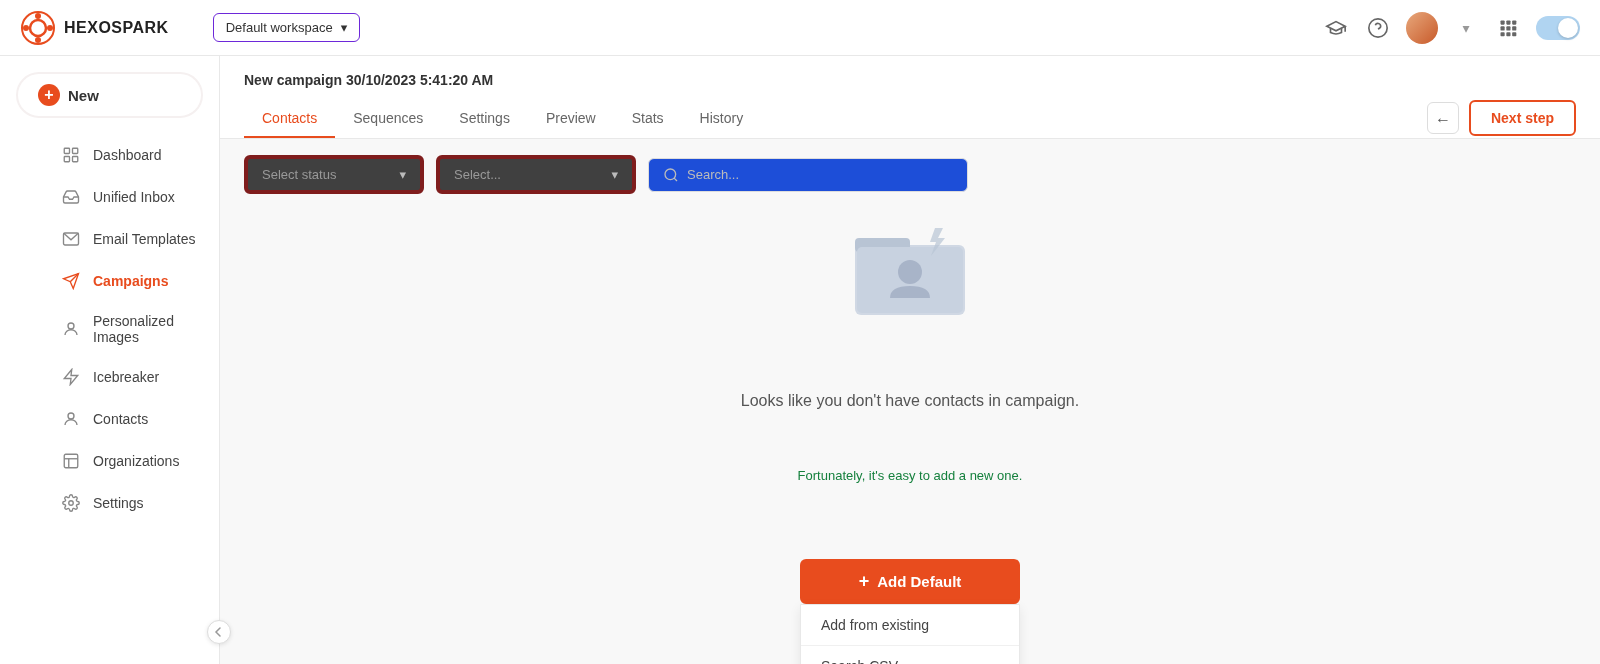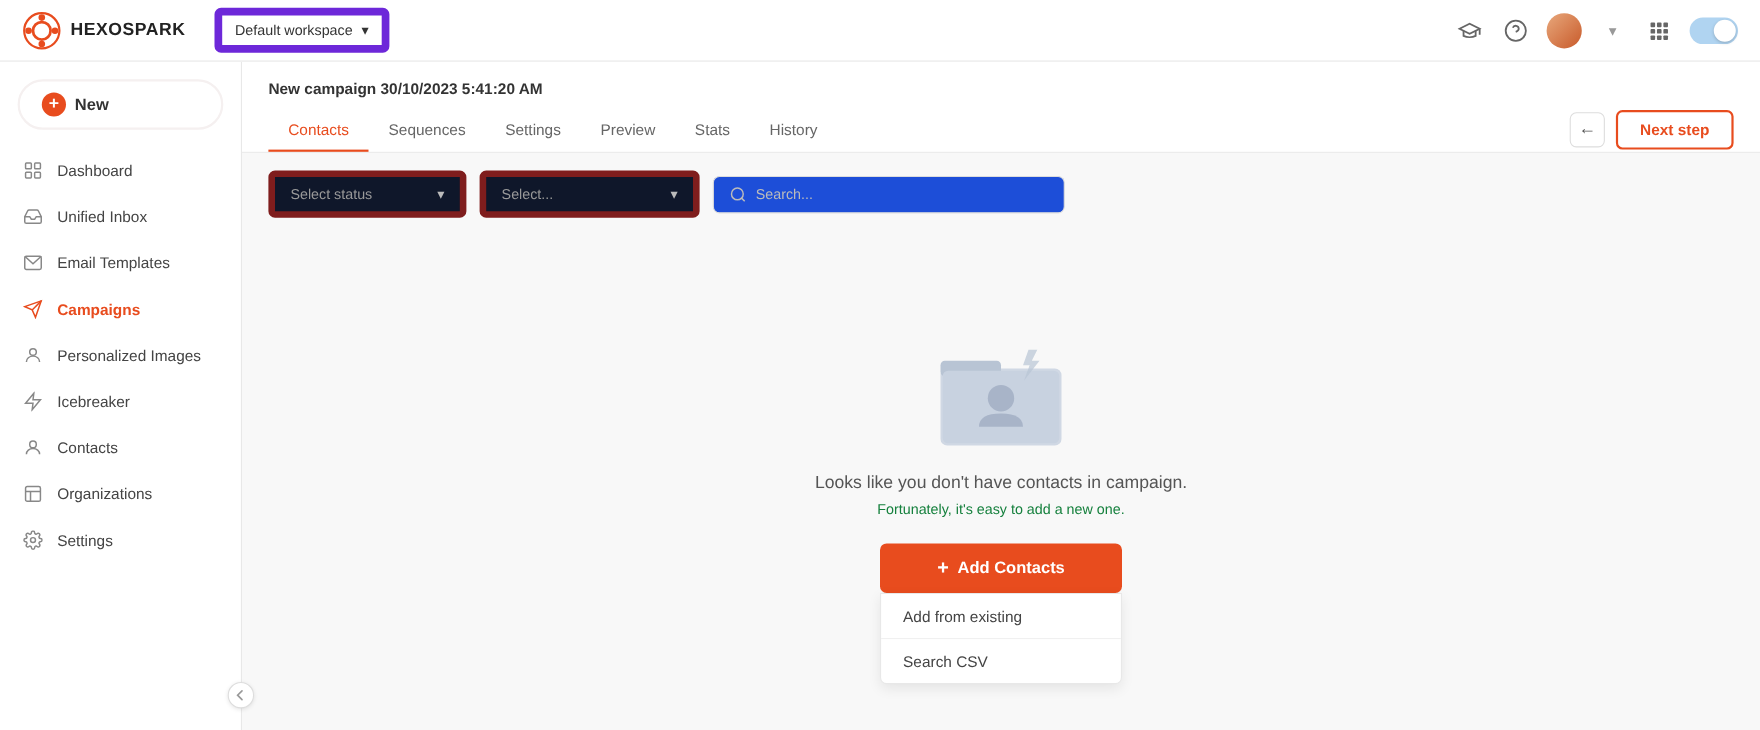--- a/index.html
+++ b/index.html
@@ -10,29 +10,29 @@
       height: 56px;
       background: #fff;
       border-bottom: 1px solid #e8e8e8;
       display: flex;
       align-items: center;
       padding: 0 20px;
       justify-content: space-between;
       flex-shrink: 0;
       z-index: 100;
     }
-    .top-nav-left { display: flex; align-items: center; gap: 26px; }
+    .top-nav-left { display: flex; align-items: center; gap: 0; }
     .logo { display: flex; align-items: center; gap: 8px; }
     .logo-icon { width: 36px; height: 36px; }
     .logo-text { font-weight: 700; font-size: 16px; color: #222; letter-spacing: 0.5px; }
     .workspace-selector {
       display: flex; align-items: flex-start; gap: 8px;
-      border: 7px solid #6d28d9; border-radius: 6px;
+      border: 1px solid #6d28d9; border-radius: 6px;
       padding: 6px 12px; background: #fff; cursor: pointer;
-      font-size: 13px; color: #333;
+      font-size: 13px; color: #333; margin-left: 44px;
     }
     .top-nav-right { display: flex; align-items: center; gap: 14px; }
     .nav-icon { width: 28px; height: 28px; display: flex; align-items: center; justify-content: center; cursor: pointer; color: #666; font-size: 18px; }
     .avatar { width: 32px; height: 32px; border-radius: 50%; background: linear-gradient(135deg, #e8a87c, #c85a2a); cursor: pointer; }
     .toggle-switch {
       width: 44px; height: 24px; background: #ccc; border-radius: 12px; cursor: pointer;
       position: relative; transition: background 0.2s;
     }
     .toggle-switch.on { background: #b0d4f1; }
     .toggle-switch::after {
@@ -65,21 +65,21 @@
     }
     .new-btn .plus-circle {
       width: 22px; height: 22px; border-radius: 50%;
       background: #e84c1e; display: flex; align-items: center; justify-content: center;
       color: #fff; font-size: 16px; font-weight: 700; flex-shrink: 0;
     }
     .sidebar-nav { padding: 8px 0; flex: 1; }
     .sidebar-item {
       display: flex; align-items: center; gap: 12px;
       padding: 11px 20px; cursor: pointer;
-      font-size: 14px; color: #444; transition: background 0.15s;
+      font-size: 14px; color: #444; transition: background 0.15s; margin-left: 41px;
     }
     .sidebar-item.active { color: #e84c1e; font-weight: 600; }
     .sidebar-item .s-icon { width: 20px; height: 20px; display: flex; align-items: center; justify-content: center; flex-shrink: 0; }
     .sidebar-item .s-icon svg { width: 18px; height: 18px; }
     .sidebar-collapse-btn {
       position: absolute; bottom: 20px; right: -12px;
       width: 24px; height: 24px; border-radius: 50%;
       background: #fff; border: 1px solid #ddd;
       display: flex; align-items: center; justify-content: center;
       cursor: pointer; z-index: 10; box-shadow: 0 1px 4px rgba(0,0,0,0.1);
@@ -115,38 +115,38 @@
       cursor: pointer; transition: background 0.15s;
     }
 
     
     .filters-row {
       display: flex; align-items: center; gap: 12px;
       padding: 16px 24px; background: #f8f8f8;
     }
     .filter-select {
       display: flex; gap: 8px;
-      background: #0f172a; border: 6px solid #7f1d1d; border-radius: 6px;
+      background: #404040; border: 4px solid #7f1d1d; border-radius: 6px;
       padding: 8px 14px; font-size: 13px; color: #999;
       cursor: pointer; min-width: 180px;
     }
     .filter-select2 { min-width: 200px; gap: 28px; }
     .filter-select .chevron { margin-left: auto; color: #bbb; }
     .search-box {
       display: flex; align-items: center; gap: 8px;
       background: #1d4ed8; border: 1px solid #ddd; border-radius: 6px;
       padding: 8px 14px; font-size: 13px; color: #bbb;
       flex: 1; max-width: 320px;
     }
 
     
     .empty-state {
       flex: 1; display: flex; flex-direction: column;
-      align-items: center; justify-content: center;
-      padding-bottom: 40px; position: relative;
+      align-items: center; justify-content: space-between;
+      padding-bottom: 60px; position: relative;
     }
     .folder-illustration { margin-bottom: 16px; }
     .empty-title {
       font-size: 16px; font-weight: 400; color: #555;
       margin-bottom: 6px; text-align: center;
     }
     .empty-sub {
       font-size: 13px; color: #15803d; margin-bottom: 24px; text-align: center;
     }
 
@@ -384,21 +384,21 @@
 
           <path d="M90 18 L85 32 L91 32 L86 46 L100 28 L93 28 L98 18 Z" fill="#b8c4d4" opacity="0.7"></path>
         </svg>
       </div>
       <p class="empty-title">Looks like you don't have contacts in campaign.</p>
       <p class="empty-sub">Fortunately, it's easy to add a new one.</p>
 
       <div class="add-contact-wrapper">
         <button class="add-contact-btn">
           <span style="font-size:18px;font-weight:700">+</span>
-          <span>Add Contacts</span>
+          <span>Add Default</span>
         </button>
         <div class="dropdown-menu">
           <div class="dropdown-item">Add from existing</div>
           <div class="dropdown-item">Search CSV</div>
         </div>
       </div>
     </div>
   </main>
 
 </div>

